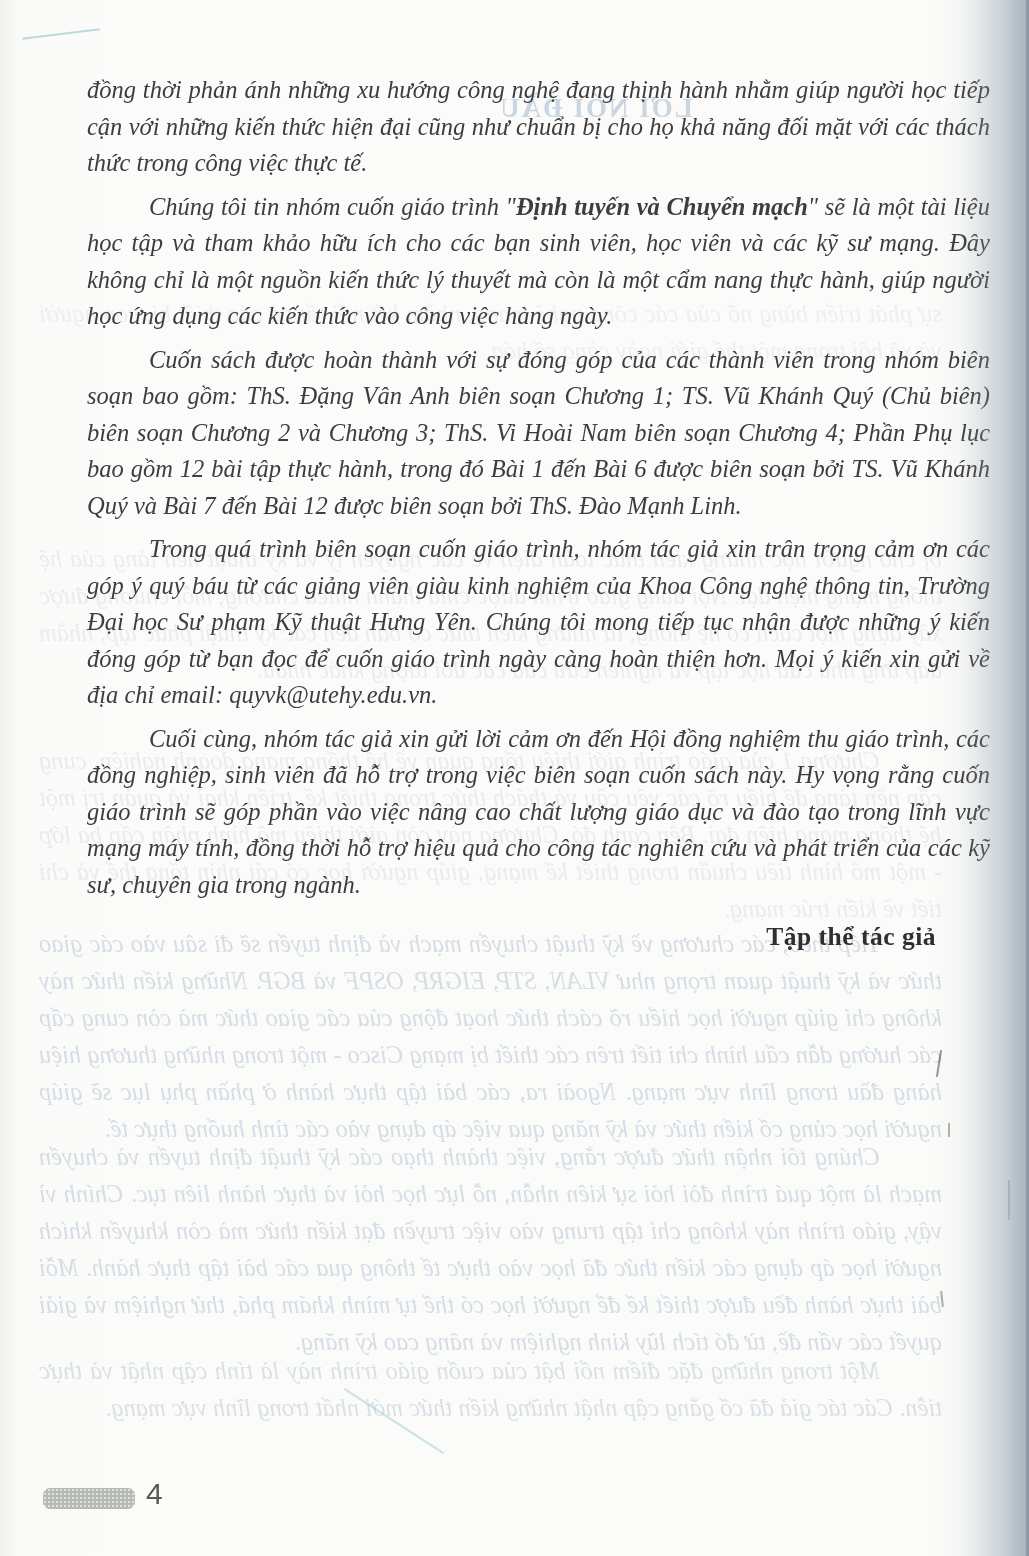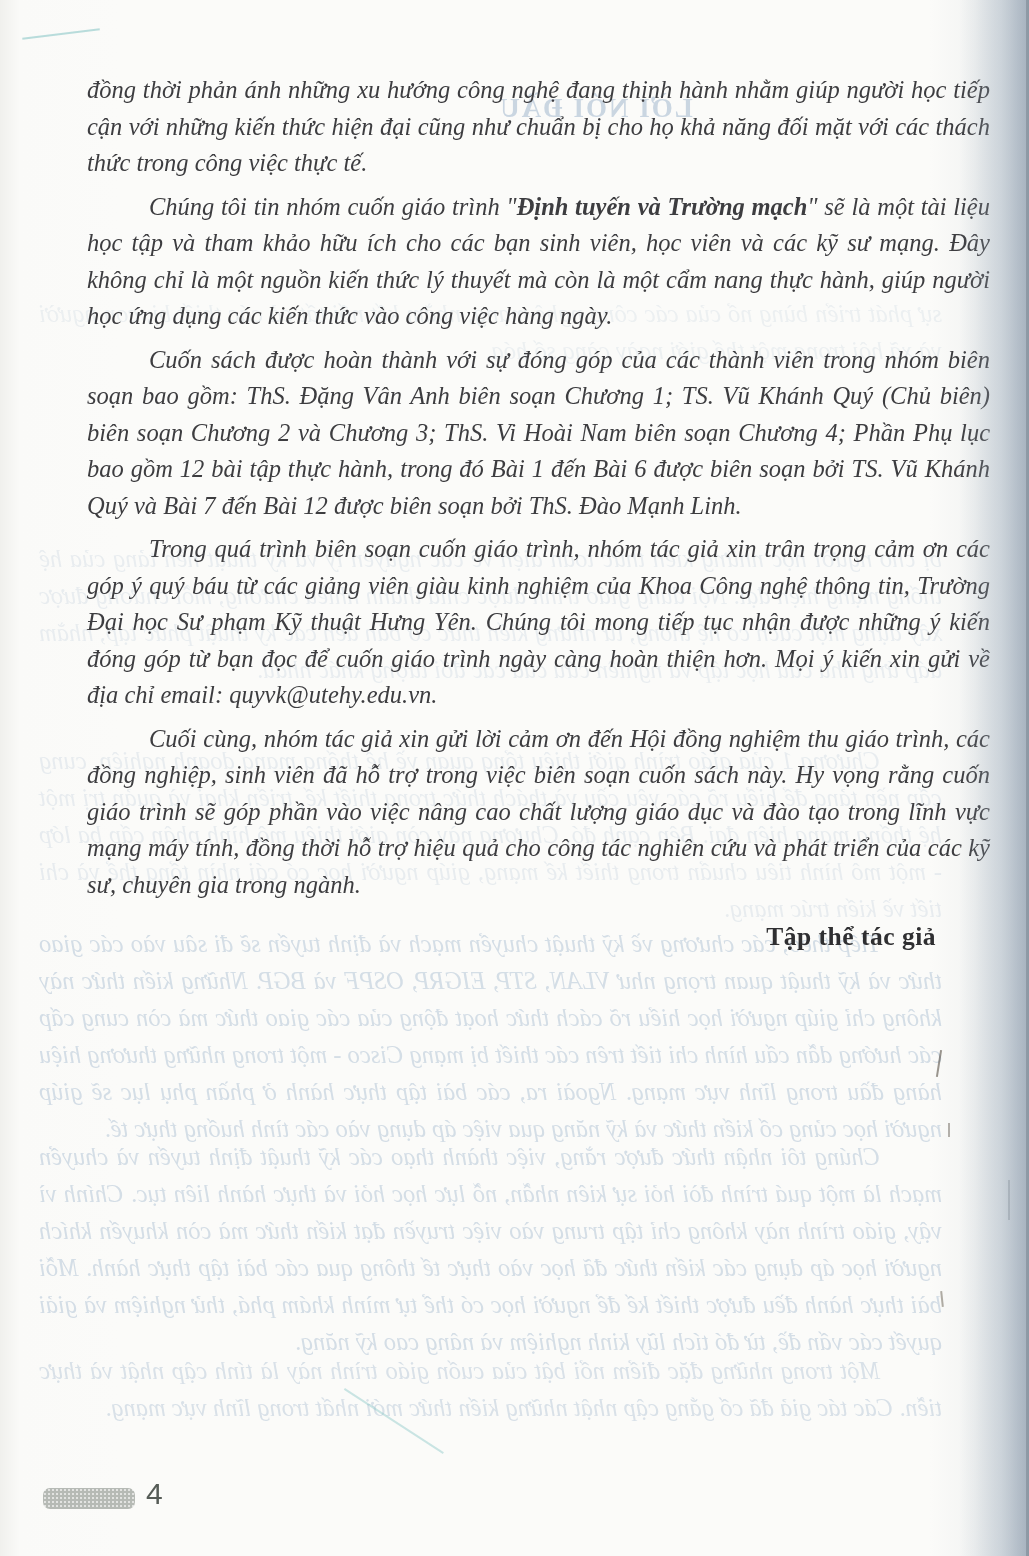--- a/index.html
+++ b/index.html
@@ -93,21 +93,21 @@
     <p class="seg seg-0">sự phát triển bùng nổ của các công nghệ mạng, nhằm kết nối tất cả các thiết bị, con người và xã hội trong một thế giới ngày càng số hóa.</p>
     <p class="seg seg-1">bị cho người học những kiến thức toàn diện về các nguyên lý và kỹ thuật nền tảng của hệ thống mạng hiện đại. Nội dung giáo trình được chia thành nhiều chương, mỗi chương được xây dựng một cách có hệ thống, từ những kiến thức cơ bản đến các kỹ thuật phức tạp, nhằm đáp ứng nhu cầu học tập và nghiên cứu của các đối tượng khác nhau.</p>
     <p class="seg seg-2 seg-indent">Chương 1 của giáo trình giới thiệu tổng quan về hệ thống mạng doanh nghiệp, cung cấp nền tảng để hiểu rõ các yêu cầu và thách thức trong thiết kế, triển khai và quản trị một hệ thống mạng hiện đại. Bên cạnh đó, Chương này còn giới thiệu mô hình phân cấp ba lớp - một mô hình tiêu chuẩn trong thiết kế mạng, giúp người học có cái nhìn tổng thể và chi tiết về kiến trúc mạng.</p>
     <p class="seg seg-3 seg-indent">Tiếp theo, các chương về kỹ thuật chuyển mạch và định tuyến sẽ đi sâu vào các giao thức và kỹ thuật quan trọng như VLAN, STP, EIGRP, OSPF và BGP. Những kiến thức này không chỉ giúp người học hiểu rõ cách thức hoạt động của các giao thức mà còn cung cấp các hướng dẫn cấu hình chi tiết trên các thiết bị mạng Cisco - một trong những thương hiệu hàng đầu trong lĩnh vực mạng. Ngoài ra, các bài tập thực hành ở phần phụ lục sẽ giúp người học củng cố kiến thức và kỹ năng qua việc áp dụng vào các tình huống thực tế.</p>
     <p class="seg seg-4 seg-indent">Chúng tôi nhận thức được rằng, việc thành thạo các kỹ thuật định tuyến và chuyển mạch là một quá trình đòi hỏi sự kiên nhẫn, nỗ lực học hỏi và thực hành liên tục. Chính vì vậy, giáo trình này không chỉ tập trung vào việc truyền đạt kiến thức mà còn khuyến khích người học áp dụng các kiến thức đã học vào thực tế thông qua các bài tập thực hành. Mỗi bài thực hành đều được thiết kế để người học có thể tự mình khám phá, thử nghiệm và giải quyết các vấn đề, từ đó tích lũy kinh nghiệm và nâng cao kỹ năng.</p>
     <p class="seg seg-5 seg-indent">Một trong những đặc điểm nổi bật của cuốn giáo trình này là tính cập nhật và thực tiễn. Các tác giả đã cố gắng cập nhật những kiến thức mới nhất trong lĩnh vực mạng.</p>
   </div>
 
   <div class="body-text">
     <p class="cont">đồng thời phản ánh những xu hướng công nghệ đang thịnh hành nhằm giúp người học tiếp cận với những kiến thức hiện đại cũng như chuẩn bị cho họ khả năng đối mặt với các thách thức trong công việc thực tế.</p>
-    <p><span>Chúng tôi tin nhóm cuốn giáo trình "</span><span class="book-title">Định tuyến và Trường mạch</span><span>" sẽ là một tài liệu học tập và tham khảo hữu ích cho các bạn sinh viên, học viên và các kỹ sư mạng. Đây không chỉ là một nguồn kiến thức lý thuyết mà còn là một cẩm nang thực hành, giúp người học ứng dụng các kiến thức vào công việc hàng ngày.</span></p>
+    <p><span>Chúng tôi tin nhóm cuốn giáo trình "</span><span class="book-title">Định tuyến và Chuyển mạch</span><span>" sẽ là một tài liệu học tập và tham khảo hữu ích cho các bạn sinh viên, học viên và các kỹ sư mạng. Đây không chỉ là một nguồn kiến thức lý thuyết mà còn là một cẩm nang thực hành, giúp người học ứng dụng các kiến thức vào công việc hàng ngày.</span></p>
     <p>Cuốn sách được hoàn thành với sự đóng góp của các thành viên trong nhóm biên soạn bao gồm: ThS. Đặng Vân Anh biên soạn Chương 1; TS. Vũ Khánh Quý (Chủ biên) biên soạn Chương 2 và Chương 3; ThS. Vi Hoài Nam biên soạn Chương 4; Phần Phụ lục bao gồm 12 bài tập thực hành, trong đó Bài 1 đến Bài 6 được biên soạn bởi TS. Vũ Khánh Quý và Bài 7 đến Bài 12 được biên soạn bởi ThS. Đào Mạnh Linh.</p>
     <p>Trong quá trình biên soạn cuốn giáo trình, nhóm tác giả xin trân trọng cảm ơn các góp ý quý báu từ các giảng viên giàu kinh nghiệm của Khoa Công nghệ thông tin, Trường Đại học Sư phạm Kỹ thuật Hưng Yên. Chúng tôi mong tiếp tục nhận được những ý kiến đóng góp từ bạn đọc để cuốn giáo trình ngày càng hoàn thiện hơn. Mọi ý kiến xin gửi về địa chỉ email: quyvk@utehy.edu.vn.</p>
     <p>Cuối cùng, nhóm tác giả xin gửi lời cảm ơn đến Hội đồng nghiệm thu giáo trình, các đồng nghiệp, sinh viên đã hỗ trợ trong việc biên soạn cuốn sách này. Hy vọng rằng cuốn giáo trình sẽ góp phần vào việc nâng cao chất lượng giáo dục và đào tạo trong lĩnh vực mạng máy tính, đồng thời hỗ trợ hiệu quả cho công tác nghiên cứu và phát triển của các kỹ sư, chuyên gia trong ngành.</p>
     <p class="signature">Tập thể tác giả</p>
   </div>
 
   <div class="page-bar"></div>
   <div class="page-num">4</div>
 
   <div class="scratch scratch-top"></div>

